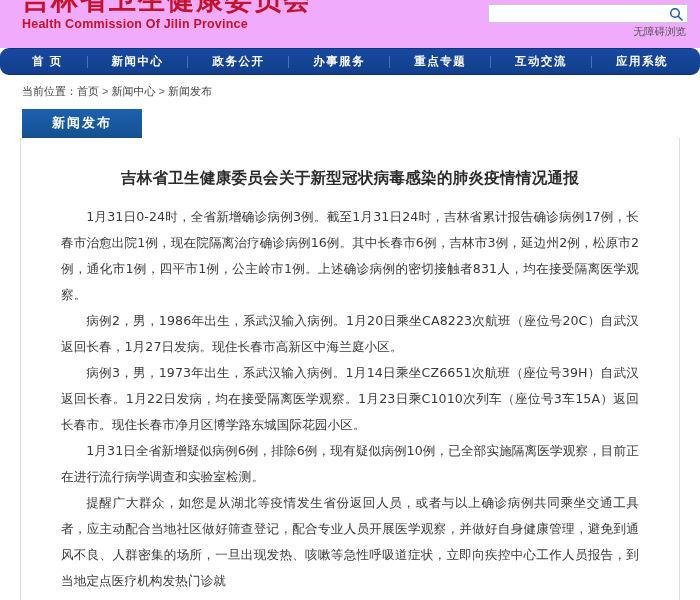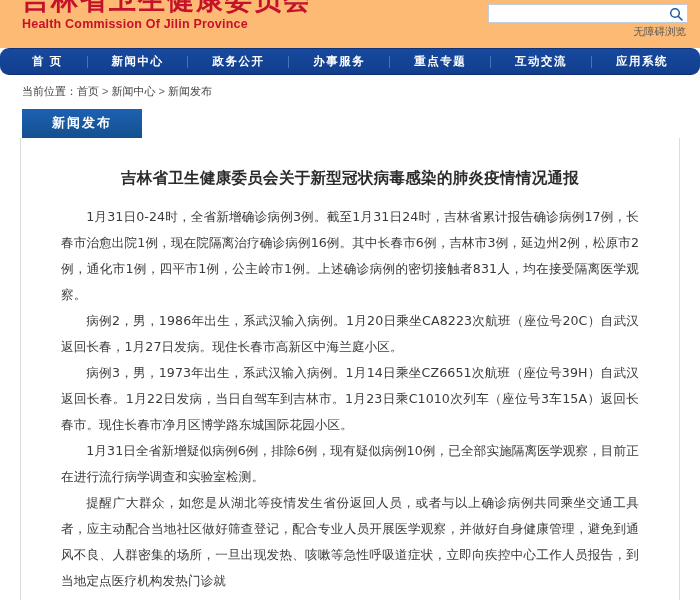--- a/index.html
+++ b/index.html
@@ -7,21 +7,21 @@
     width: 700px; height: 600px;
     background: #ffffff;
     font-family: "Liberation Sans", "DejaVu Sans", sans-serif;
     overflow: hidden;
   }
 
   
   .site-header {
     position: relative;
     height: 48px;
-    background: #fdba74;
+    background: #f0abfc;
     padding-left: 22px;
   }
   .logo-block {
     position: absolute;
     left: 22px;
     top: -14px;
   }
   .logo-cn {
     font-size: 27px;
     font-weight: bold;
@@ -247,17 +247,17 @@
   <div class="section-tab">新闻发布</div>
 </div>
 
 <div class="article-card">
   <div class="article-title">吉林省卫生健康委员会关于新型冠状病毒感染的肺炎疫情情况通报</div>
 
 
   <div class="article-body">
     <p>1月31日0-24时，全省新增确诊病例3例。截至1月31日24时，吉林省累计报告确诊病例17例，长春市治愈出院1例，现在院隔离治疗确诊病例16例。其中长春市6例，吉林市3例，延边州2例，松原市2例，通化市1例，四平市1例，公主岭市1例。上述确诊病例的密切接触者831人，均在接受隔离医学观察。</p>
     <p>病例2，男，1986年出生，系武汉输入病例。1月20日乘坐CA8223次航班（座位号20C）自武汉返回长春，1月27日发病。现住长春市高新区中海兰庭小区。</p>
-    <p>病例3，男，1973年出生，系武汉输入病例。1月14日乘坐CZ6651次航班（座位号39H）自武汉返回长春。1月22日发病，当日自驾车到吉林市。1月23日乘C1010次列车（座位号3车15A）返回长春市。现住长春市净月区博学路东城国际花园小区。</p>
+    <p>病例3，男，1973年出生，系武汉输入病例。1月14日乘坐CZ6651次航班（座位号39H）自武汉返回长春。1月22日发病，均在接受隔离医学观察。1月23日乘C1010次列车（座位号3车15A）返回长春市。现住长春市净月区博学路东城国际花园小区。</p>
     <p>1月31日全省新增疑似病例6例，排除6例，现有疑似病例10例，已全部实施隔离医学观察，目前正在进行流行病学调查和实验室检测。</p>
     <p>提醒广大群众，如您是从湖北等疫情发生省份返回人员，或者与以上确诊病例共同乘坐交通工具者，应主动配合当地社区做好筛查登记，配合专业人员开展医学观察，并做好自身健康管理，避免到通风不良、人群密集的场所，一旦出现发热、咳嗽等急性呼吸道症状，立即向疾控中心工作人员报告，到当地定点医疗机构发热门诊就</p>
   </div>
 </div>
 
 </body></html>

